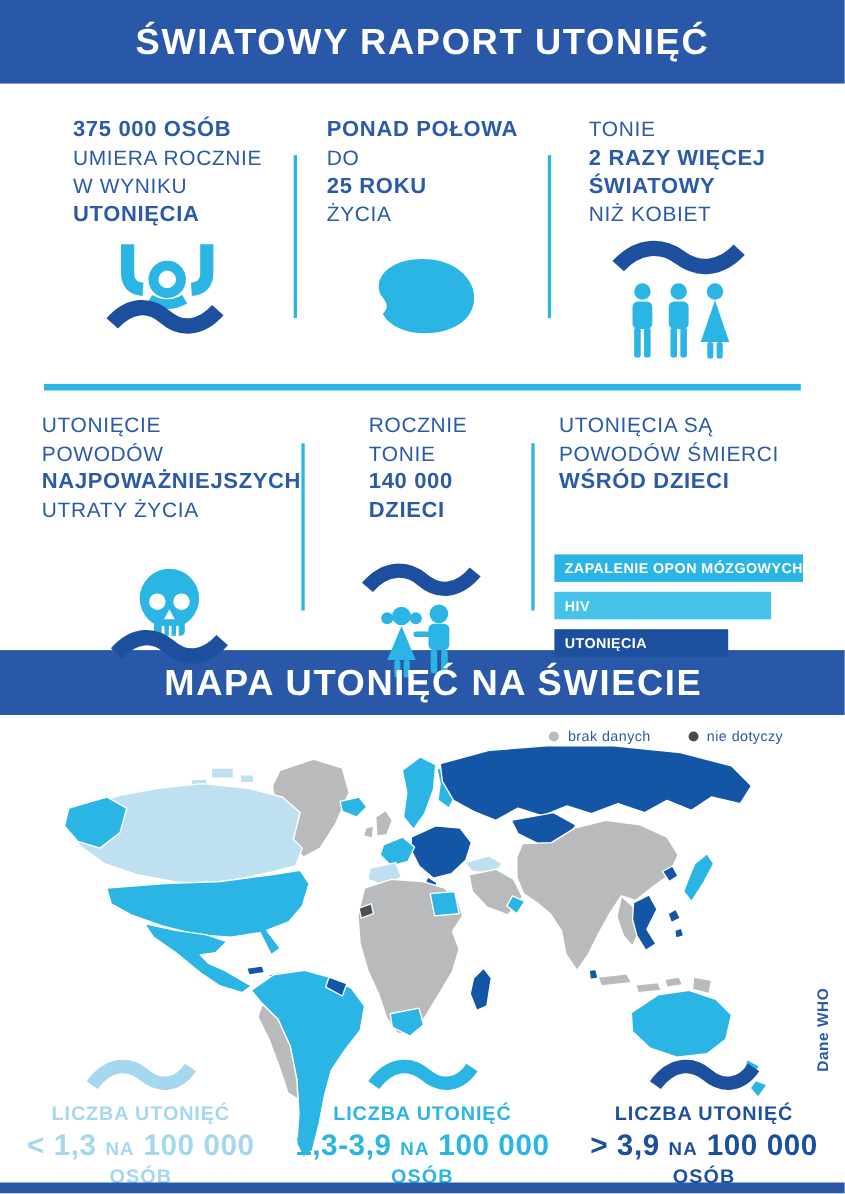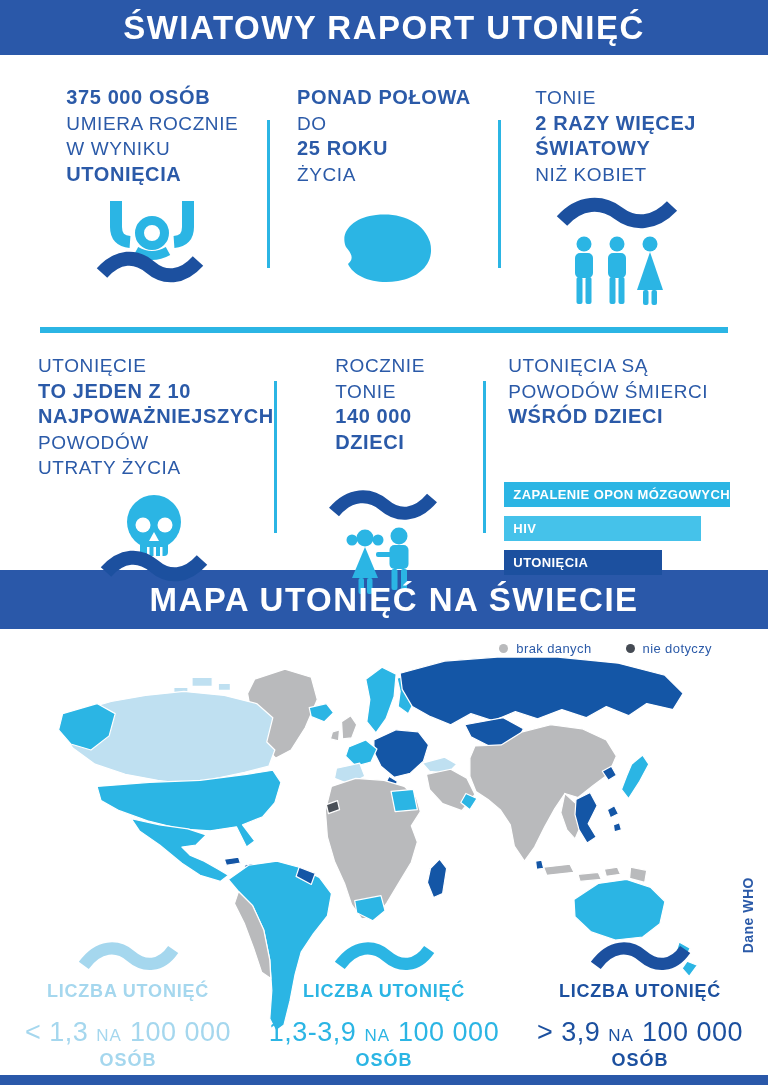--- a/index.html
+++ b/index.html
@@ -5,21 +5,21 @@
   html,body{margin:0;padding:0;}
   body{
     width:768px;height:1085px;position:relative;overflow:hidden;
     background:#fff;font-family:"Liberation Sans",sans-serif;
     -webkit-font-smoothing:antialiased;
   }
   
   .banner{
     background:var(--banner);color:#fff;display:flex;align-items:center;justify-content:center;
   }
-  .banner-top{height:55px;}
+  .banner-top{height:76px;}
   .banner-map{height:59px;padding-left:20px;}
   .banner h1{
     margin:0;font-size:33px;font-weight:bold;letter-spacing:1.5px;
   }
   
   .stats{height:515px;box-sizing:border-box;padding:30px 38px 0;}
   .grid-row{display:grid;grid-template-columns:1fr 3px 1fr 3px 1fr;}
   .vdiv{width:3px;background:var(--cyan);}
   .row1 .vdiv{margin-top:35px;height:148px;}
   .row2 .vdiv{margin-top:28px;height:152px;}
@@ -70,21 +70,21 @@
   .bottom-legend{
     position:absolute;left:0;top:312px;width:100%;
     display:grid;grid-template-columns:1fr 1fr 1fr;text-align:right;
   }
   .bl-item{display:flex;flex-direction:column;align-items:center;}
   .bl-low{color:var(--low-text);}
   .bl-mid{color:var(--cyan);}
   .bl-high{color:var(--navy);}
   .bl-wave{width:104px;height:32px;margin-bottom:8px;}
   .bl-title{font-weight:bold;font-size:18px;letter-spacing:0.8px;}
-  .bl-big{font-weight:normal;font-size:27px;letter-spacing:0.5px;margin-top:15px;white-space:nowrap;}
+  .bl-big{font-weight:bold;font-size:27px;letter-spacing:0.5px;margin-top:3px;white-space:nowrap;}
   .bl-big .conj{font-size:17px;letter-spacing:1px;}
   .bl-unit{font-weight:bold;font-size:18px;letter-spacing:1px;margin-top:2px;}
   
   .footer-bar{position:absolute;left:0;bottom:0;width:100%;height:10px;background:var(--banner);}
 </style>
 </head>
 <body>
 
 <header class="banner banner-top">
   <h1>ŚWIATOWY RAPORT UTONIĘĆ</h1>
@@ -151,23 +151,22 @@
       </div>
     </div>
   </div>
 
   <div class="hdiv"></div>
 
   <div class="grid-row row2">
     <div class="stat">
       <div class="stat-text">
         <div class="ln">UTONIĘCIE</div>
-        <div class="ln b">TO JEDEN Z 10</div>
+        <div class="ln">POWODÓW</div>
         <div class="ln b">NAJPOWAŻNIEJSZYCH</div>
-        <div class="ln">POWODÓW</div>
         <div class="ln">UTRATY ŻYCIA</div>
       </div>
       <div class="stat-icon">
         <svg width="120" height="100" viewBox="0 0 120 100">
           <circle class="ic-cyan" cx="58" cy="32" r="27"></circle>
           <rect class="ic-cyan" x="44" y="48" width="28" height="18" rx="4"></rect>
           <circle class="ic-white" cx="47" cy="35" r="7.5"></circle>
           <circle class="ic-white" cx="69" cy="35" r="7.5"></circle>
           <path class="ic-white" d="M58,42 l-5,9 h10 Z"></path>
           <rect class="ic-white" x="51" y="57" width="2.5" height="9"></rect>

